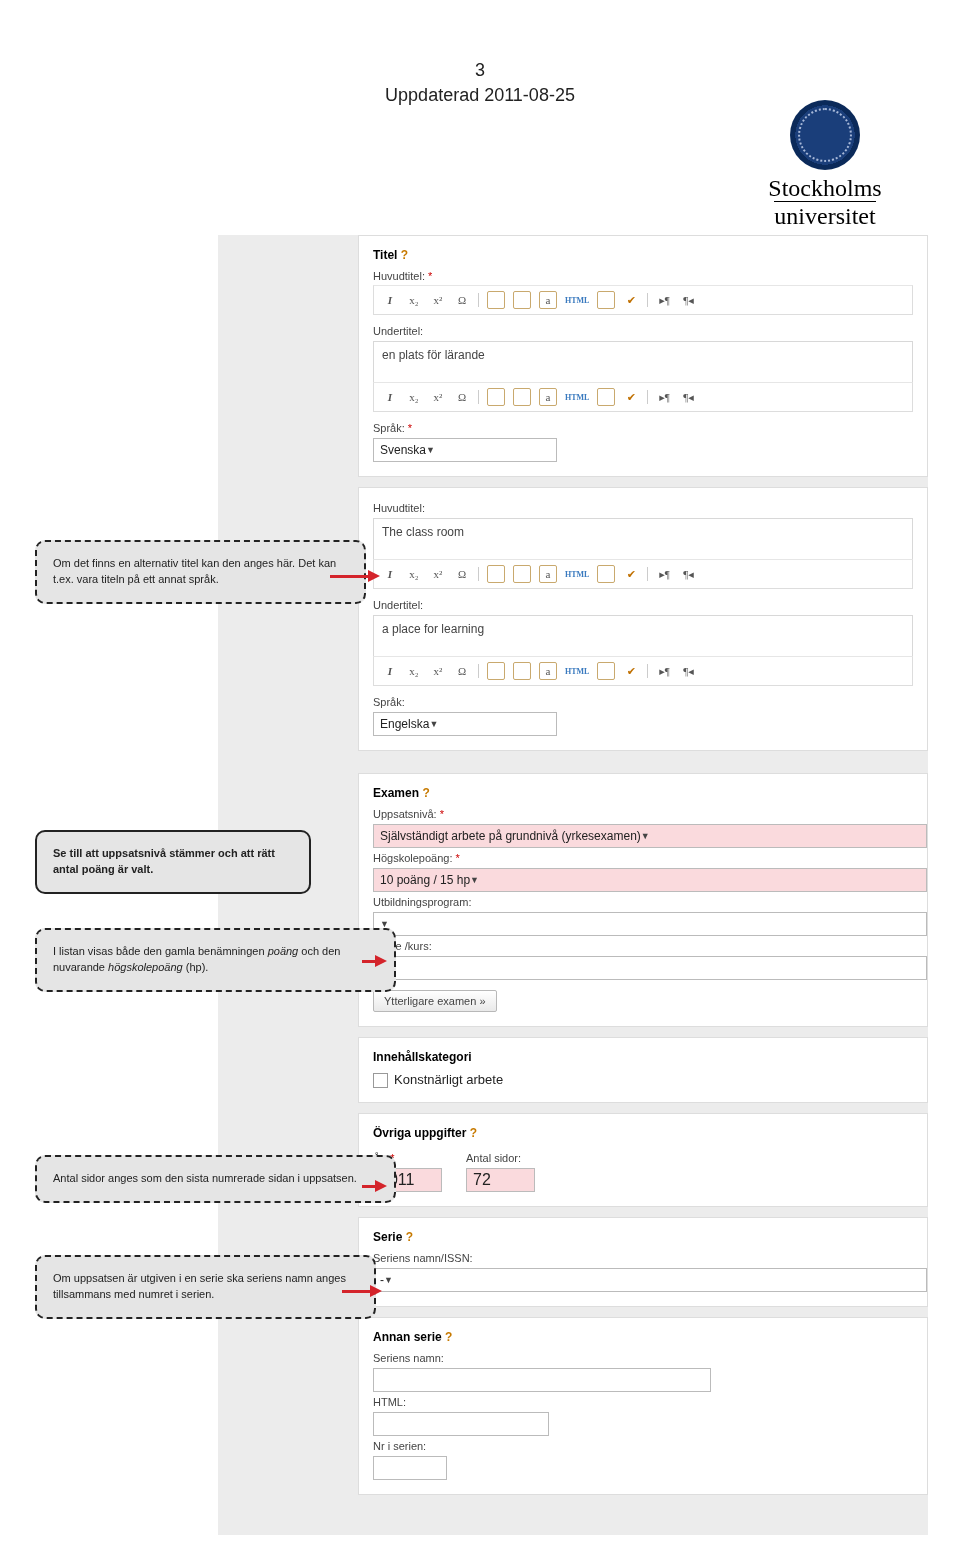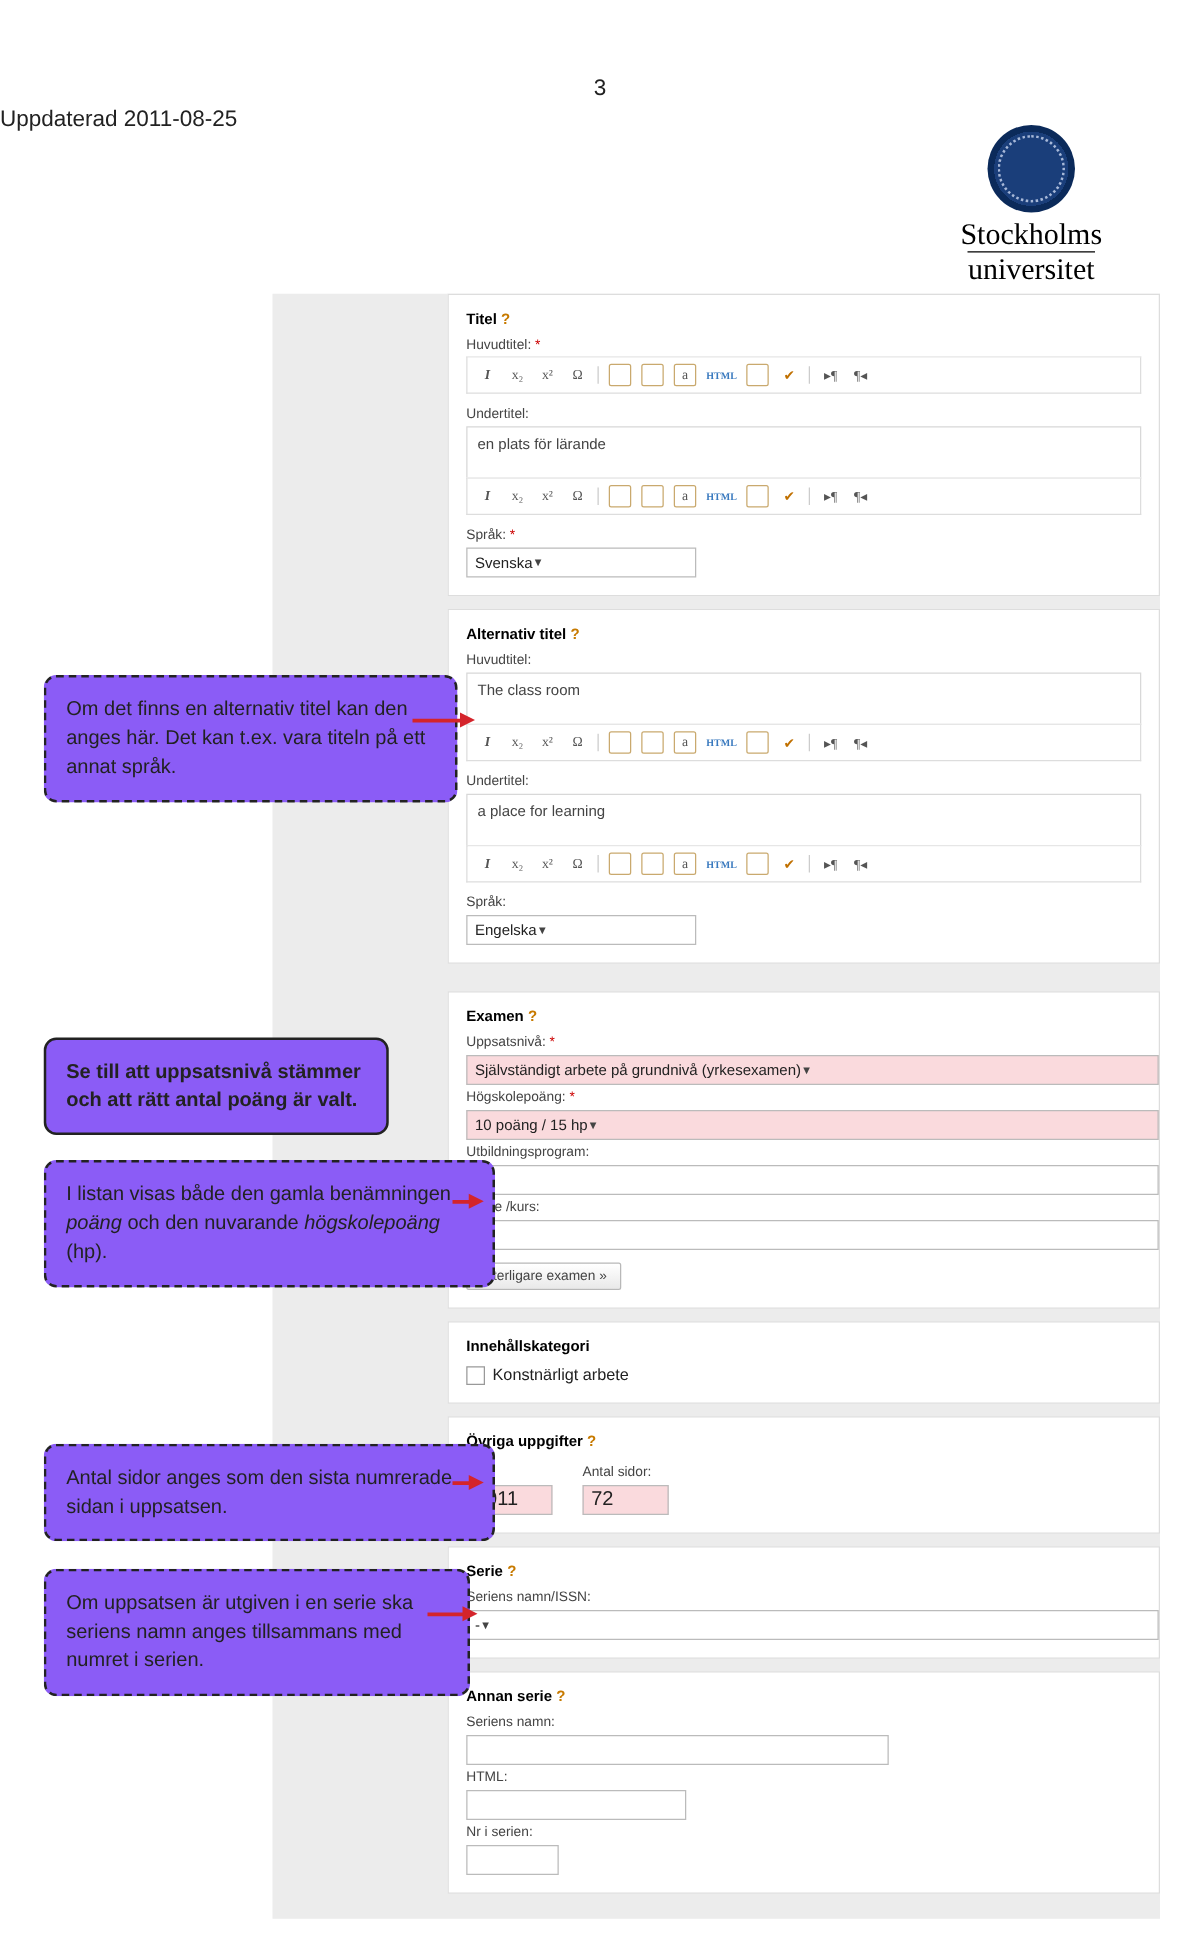--- a/index.html
+++ b/index.html
@@ -1,18 +1,18 @@
 <!DOCTYPE html>
 <html><head>
 <meta charset="utf-8">
 <style>
 html,body{margin:0;padding:0;font-family:"Segoe UI",Arial,sans-serif;font-size:13px;color:#222;background:#fff}
 .page{width:960px;height:1557px;position:relative;background:#fff}
 .page-num{text-align:center;font-size:18px;margin-top:60px}
-.upd{font-size:18px;margin-top:4px}
+.upd{text-align:center;font-size:18px;margin-top:4px}
 .logo{position:absolute;top:40px;right:50px;width:170px;text-align:center}
 .logo-crest{width:70px;height:70px;margin:0 auto 6px;border-radius:50%;background:radial-gradient(circle,#1a3e7a 0 60%,#0b2a5a 60% 100%);position:relative}
 .logo-crest::after{content:"";position:absolute;inset:8px;border-radius:50%;border:2px dotted #a7b8d8}
 .logo-text{font-family:Georgia,serif;font-size:24px;line-height:1.05;color:#000}
 .logo-text .u{border-top:1px solid #000;display:inline-block;padding-top:2px}
 .grey-strip{position:absolute;left:218px;top:175px;width:710px;height:1300px;background:#ececec}
 .form-col{position:absolute;left:358px;top:175px;width:570px}
 .panel{background:#fff;border:1px solid #ddd;padding:10px 14px 14px;margin-bottom:10px}
 .sec-title{font-weight:bold;font-size:12px;color:#000;margin:2px 0 8px}
 .help{color:#c77a00;font-weight:bold}
@@ -28,21 +28,21 @@
 .tb.brush{color:#c07000}
 .sep{width:1px;height:14px;background:#ccc}
 select,.select{background:#fff;border:1px solid #bbb;height:22px;font-size:12px;padding:0 4px;color:#222}
 .select{display:flex;align-items:center;justify-content:flex-start;padding:0 6px}
 .select.pink{background:#fadadd}
 .select .caret{font-size:9px;color:#444}
 .btn{display:inline-block;border:1px solid #b8b8b8;background:linear-gradient(#fff,#e9e9e9);padding:4px 10px;font-size:11px;color:#444;border-radius:2px}
 .chk{display:inline-block;width:13px;height:13px;border:1px solid #999;background:#fff;vertical-align:middle;margin-right:6px}
 .inputsm{border:1px solid #bbb;background:#fff;height:22px;font-size:16px;padding:0 6px;color:#222}
 .inputsm.pink{background:#fadadd}
-.callout{position:absolute;border:2px dashed #222;border-radius:10px;padding:14px 16px;font-size:16px;line-height:1.45;background:#8b5cf6}
+.callout{position:absolute;border:2px dashed #222;border-radius:10px;padding:14px 16px;font-size:11px;line-height:1.45;background:#e5e5e5}
 .callout.solid{border-style:solid;font-weight:bold}
 .arrow-line{position:absolute;height:3px;background:#d4242b}
 .arrow-head{position:absolute;width:0;height:0;border-top:6px solid transparent;border-bottom:6px solid transparent;border-left:12px solid #d4242b}
 .gap{height:6px}
 </style>
 </head>
 <body>
 
 <div class="page">
   <div class="page-num">3</div>
@@ -96,21 +96,20 @@
       </div>
       <div class="gap"></div>
       <div class="label"><span>Språk:</span> <span class="req">*</span></div>
       <div class="select" style="width:170px">
           <span>Svenska</span>
           <span class="caret">▼</span>
         </div>
     </div>
 
     <div class="panel">
-      <div class="sec-title"><span>Alternativ titel</span> <span class="help">?</span></div>
       <div class="label">Huvudtitel:</div>
       <div class="whitebox" style="height:28px">The class room</div>
       <div class="toolbar">
         <span class="tb bold">I</span>
         <span class="tb">x₂</span>
         <span class="tb">x²</span>
         <span class="tb">Ω</span>
         <span class="sep"></span>
         <span class="tb page"></span>
         <span class="tb page"></span>

